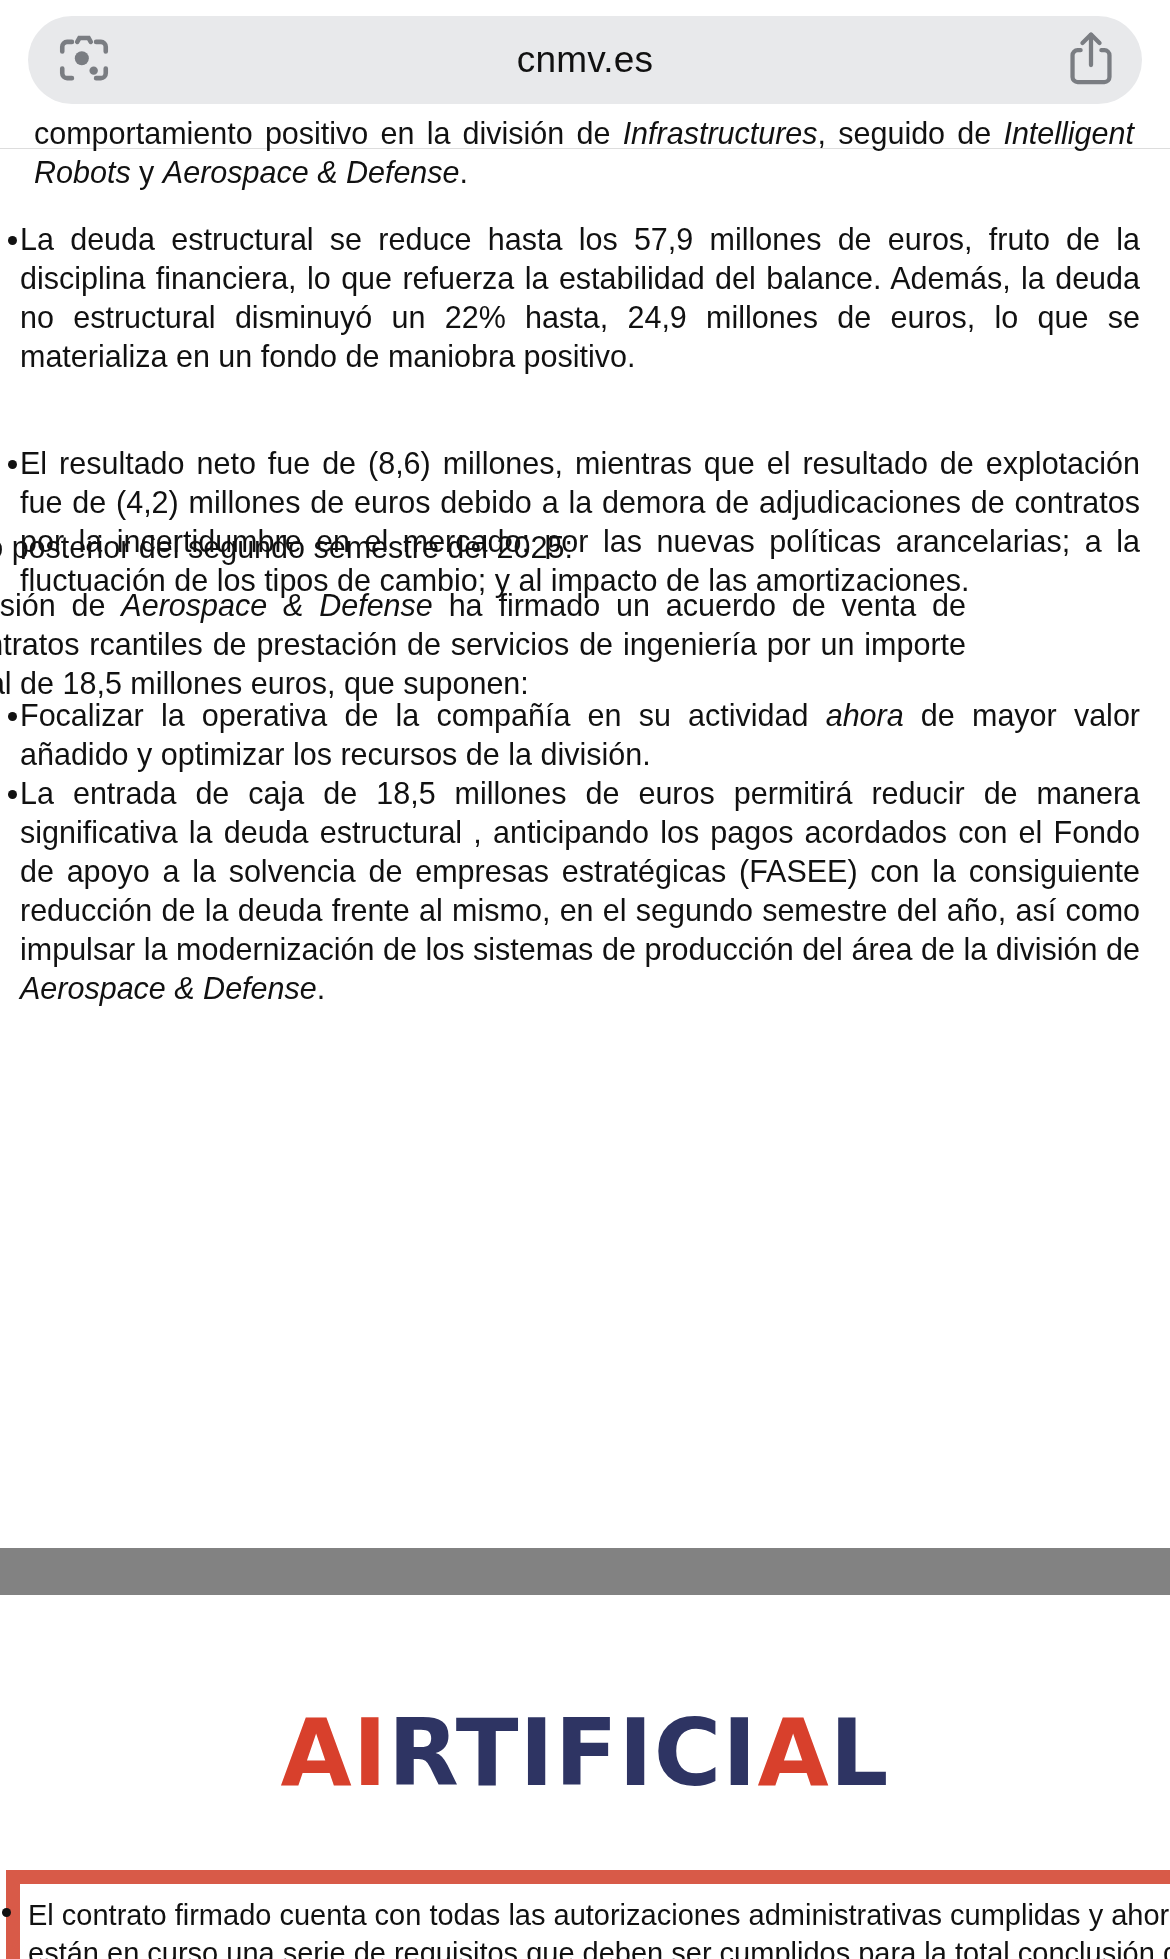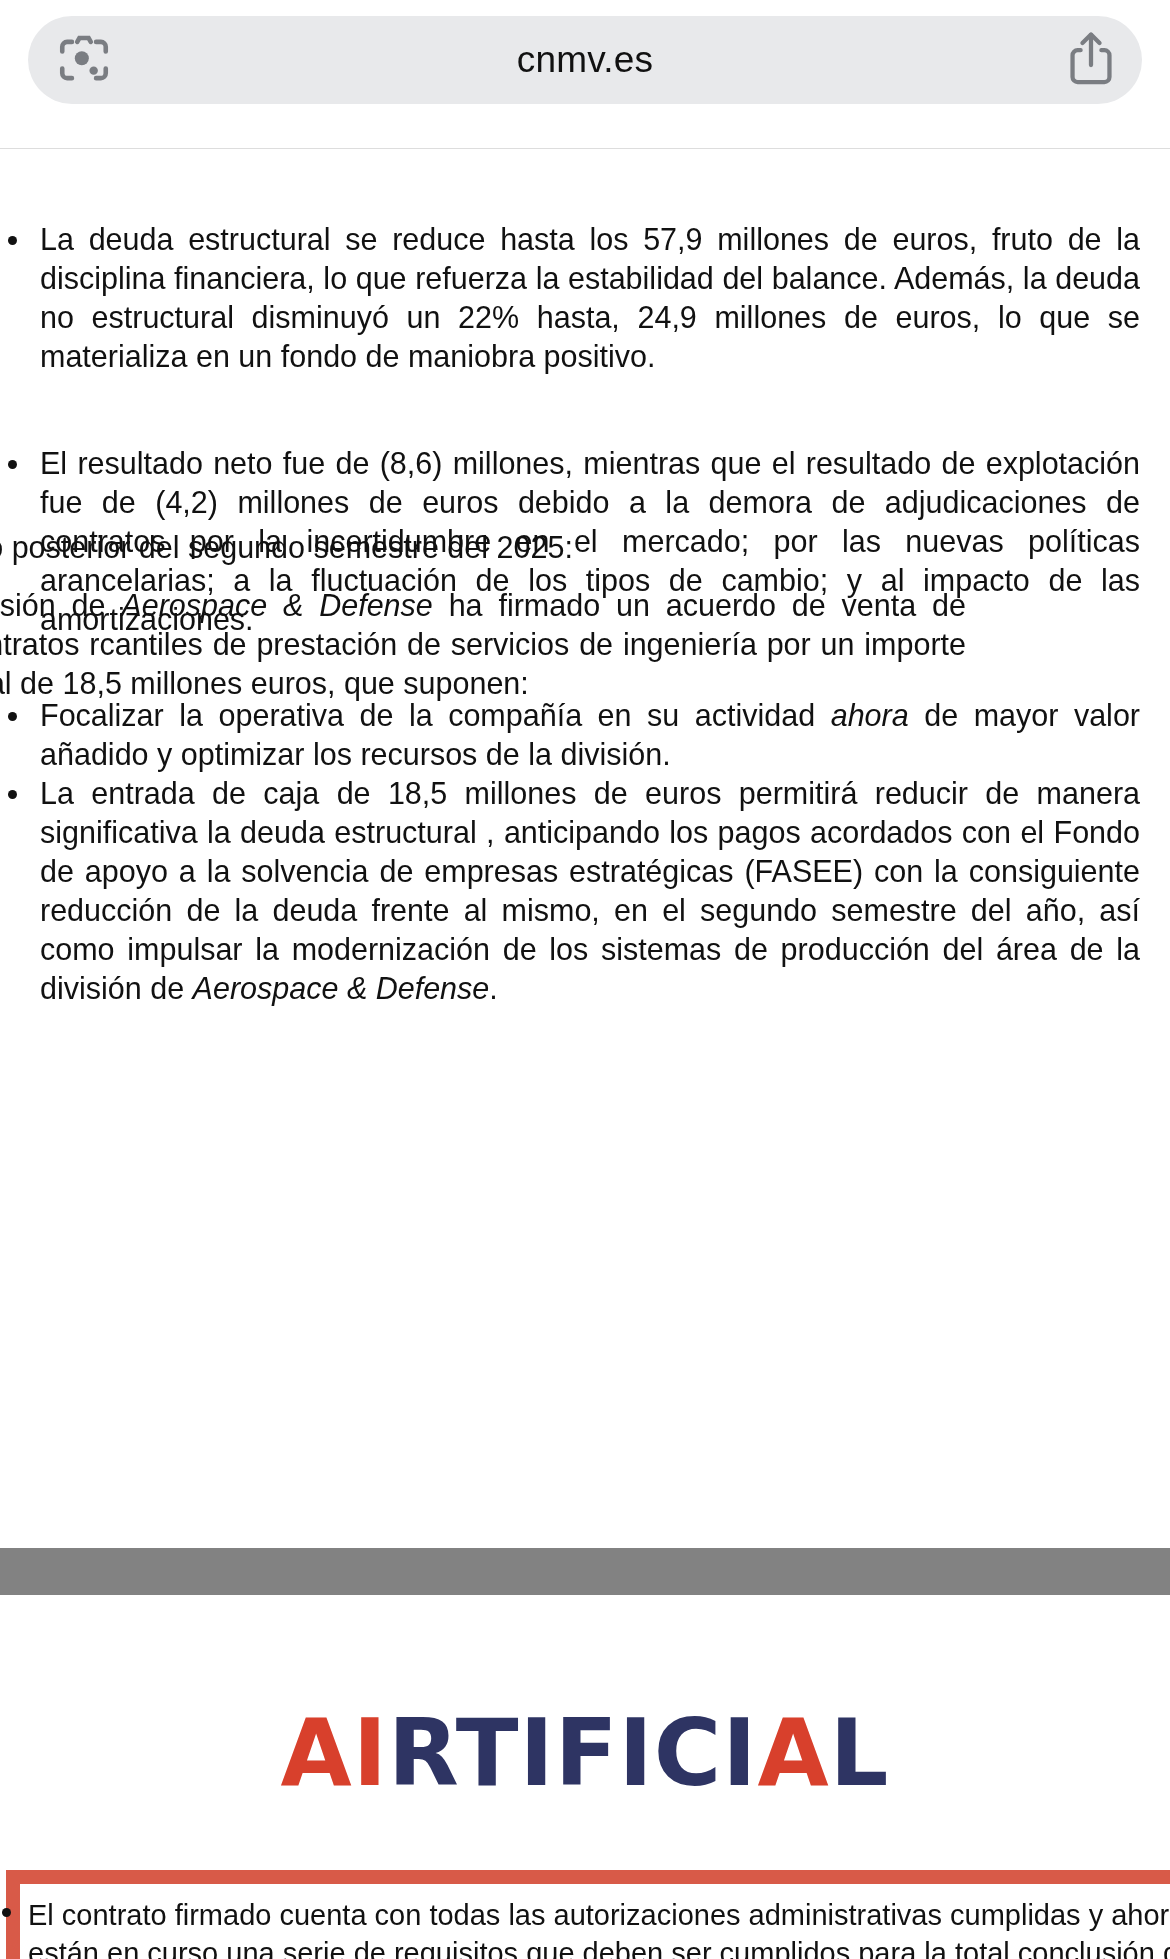--- a/index.html
+++ b/index.html
@@ -53,21 +53,21 @@
     color:#111111;
     font-size:30.5px;
     line-height:39px;
     text-align:justify;
     text-justify:inter-word;
   }
 
   ul.bl{ list-style:none; }
   li.bullet{
     position:relative;
-    padding-left:40px;
+    padding-left:20px;
     margin-bottom:0;
   }
   li.bullet::before{
     content:"";
     position:absolute; left:8px; top:16px;
     width:9px; height:9px; border-radius:50%;
     background:#111;
   }
   .it{ font-style:italic; }
 
@@ -151,20 +151,24 @@
         <path d="M12 15.6V2.6"></path>
         <path d="M8.3 6.1L12 2.4l3.7 3.7"></path>
       </svg>
     </div>
   </div>
 
   <div id="doc">
 
     <div class="hairline" style="top:30px;"></div>
 
+    <div class="blk" style="left:34px; top:-4px; width:1100px;">
+      <span>comportamiento positivo en la división de </span><span class="it">Infrastructures</span><span>, seguido de </span><span class="it">Intelligent</span>
+      <span class="it">Robots</span><span> y </span><span class="it">Aerospace &amp; Defense</span><span>.</span>
+    </div>
 
     <ul class="bl blk" style="left:0px; top:102px; width:1140px;">
       <li class="bullet">
         <span>La deuda estructural se reduce hasta los 57,9 millones de euros, fruto de la disciplina financiera, lo que refuerza la estabilidad del balance. Además, la deuda no estructural disminuyó un 22% hasta, 24,9 millones de euros, lo que se materializa en un fondo de maniobra positivo.</span>
       </li>
       <li class="bullet" style="margin-top:68px;">
         <span>El resultado neto fue de (8,6) millones, mientras que el resultado de explotación fue de (4,2) millones de euros debido a la demora de adjudicaciones de contratos por la incertidumbre en el mercado; por las nuevas políticas arancelarias; a la fluctuación de los tipos de cambio; y al impacto de las amortizaciones.</span>
       </li>
     </ul>
 

